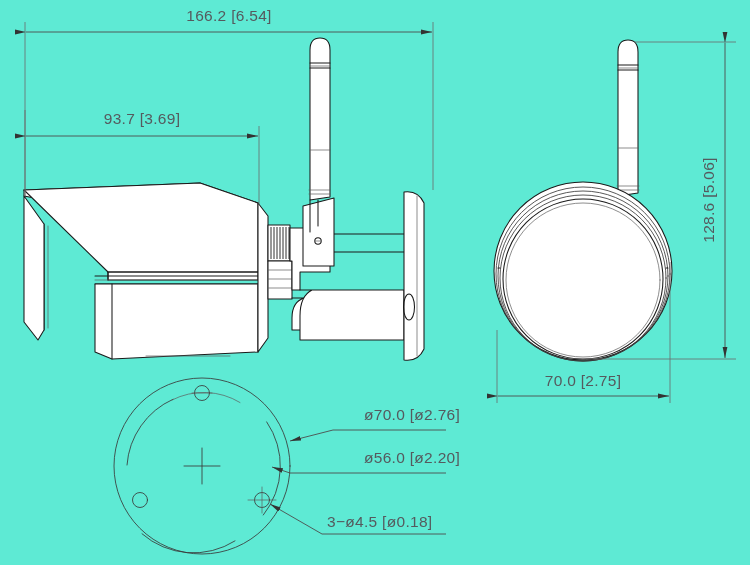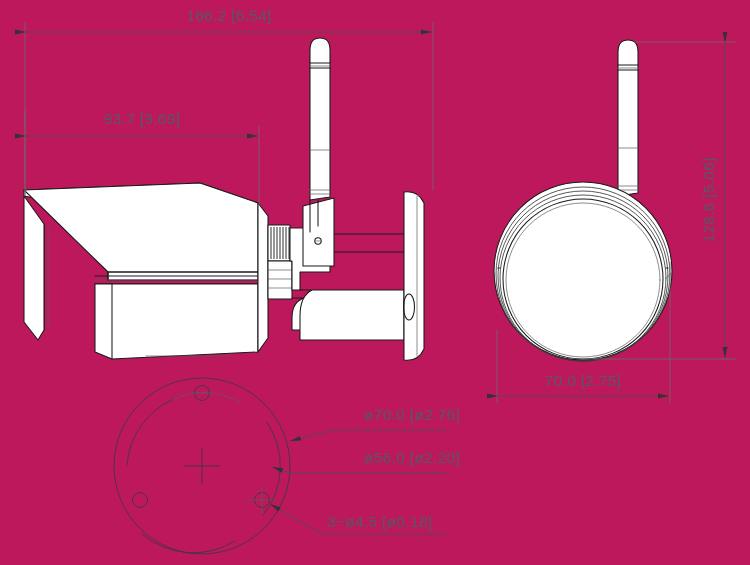--- a/index.html
+++ b/index.html
@@ -7,21 +7,21 @@
     padding: 0;
     background: #ffffff;
   }
   body {
     font-family: "Liberation Sans", sans-serif;
   }
   #drawing-root {
     position: relative;
     width: 750px;
     height: 565px;
-    background: #be185d;
+    background: #5eead4;
     overflow: hidden;
   }
   svg.sheet {
     display: block;
     width: 750px;
     height: 565px;
   }
   .dimtext {
     font-family: "Liberation Sans", sans-serif;
     font-size: 15.5px;

